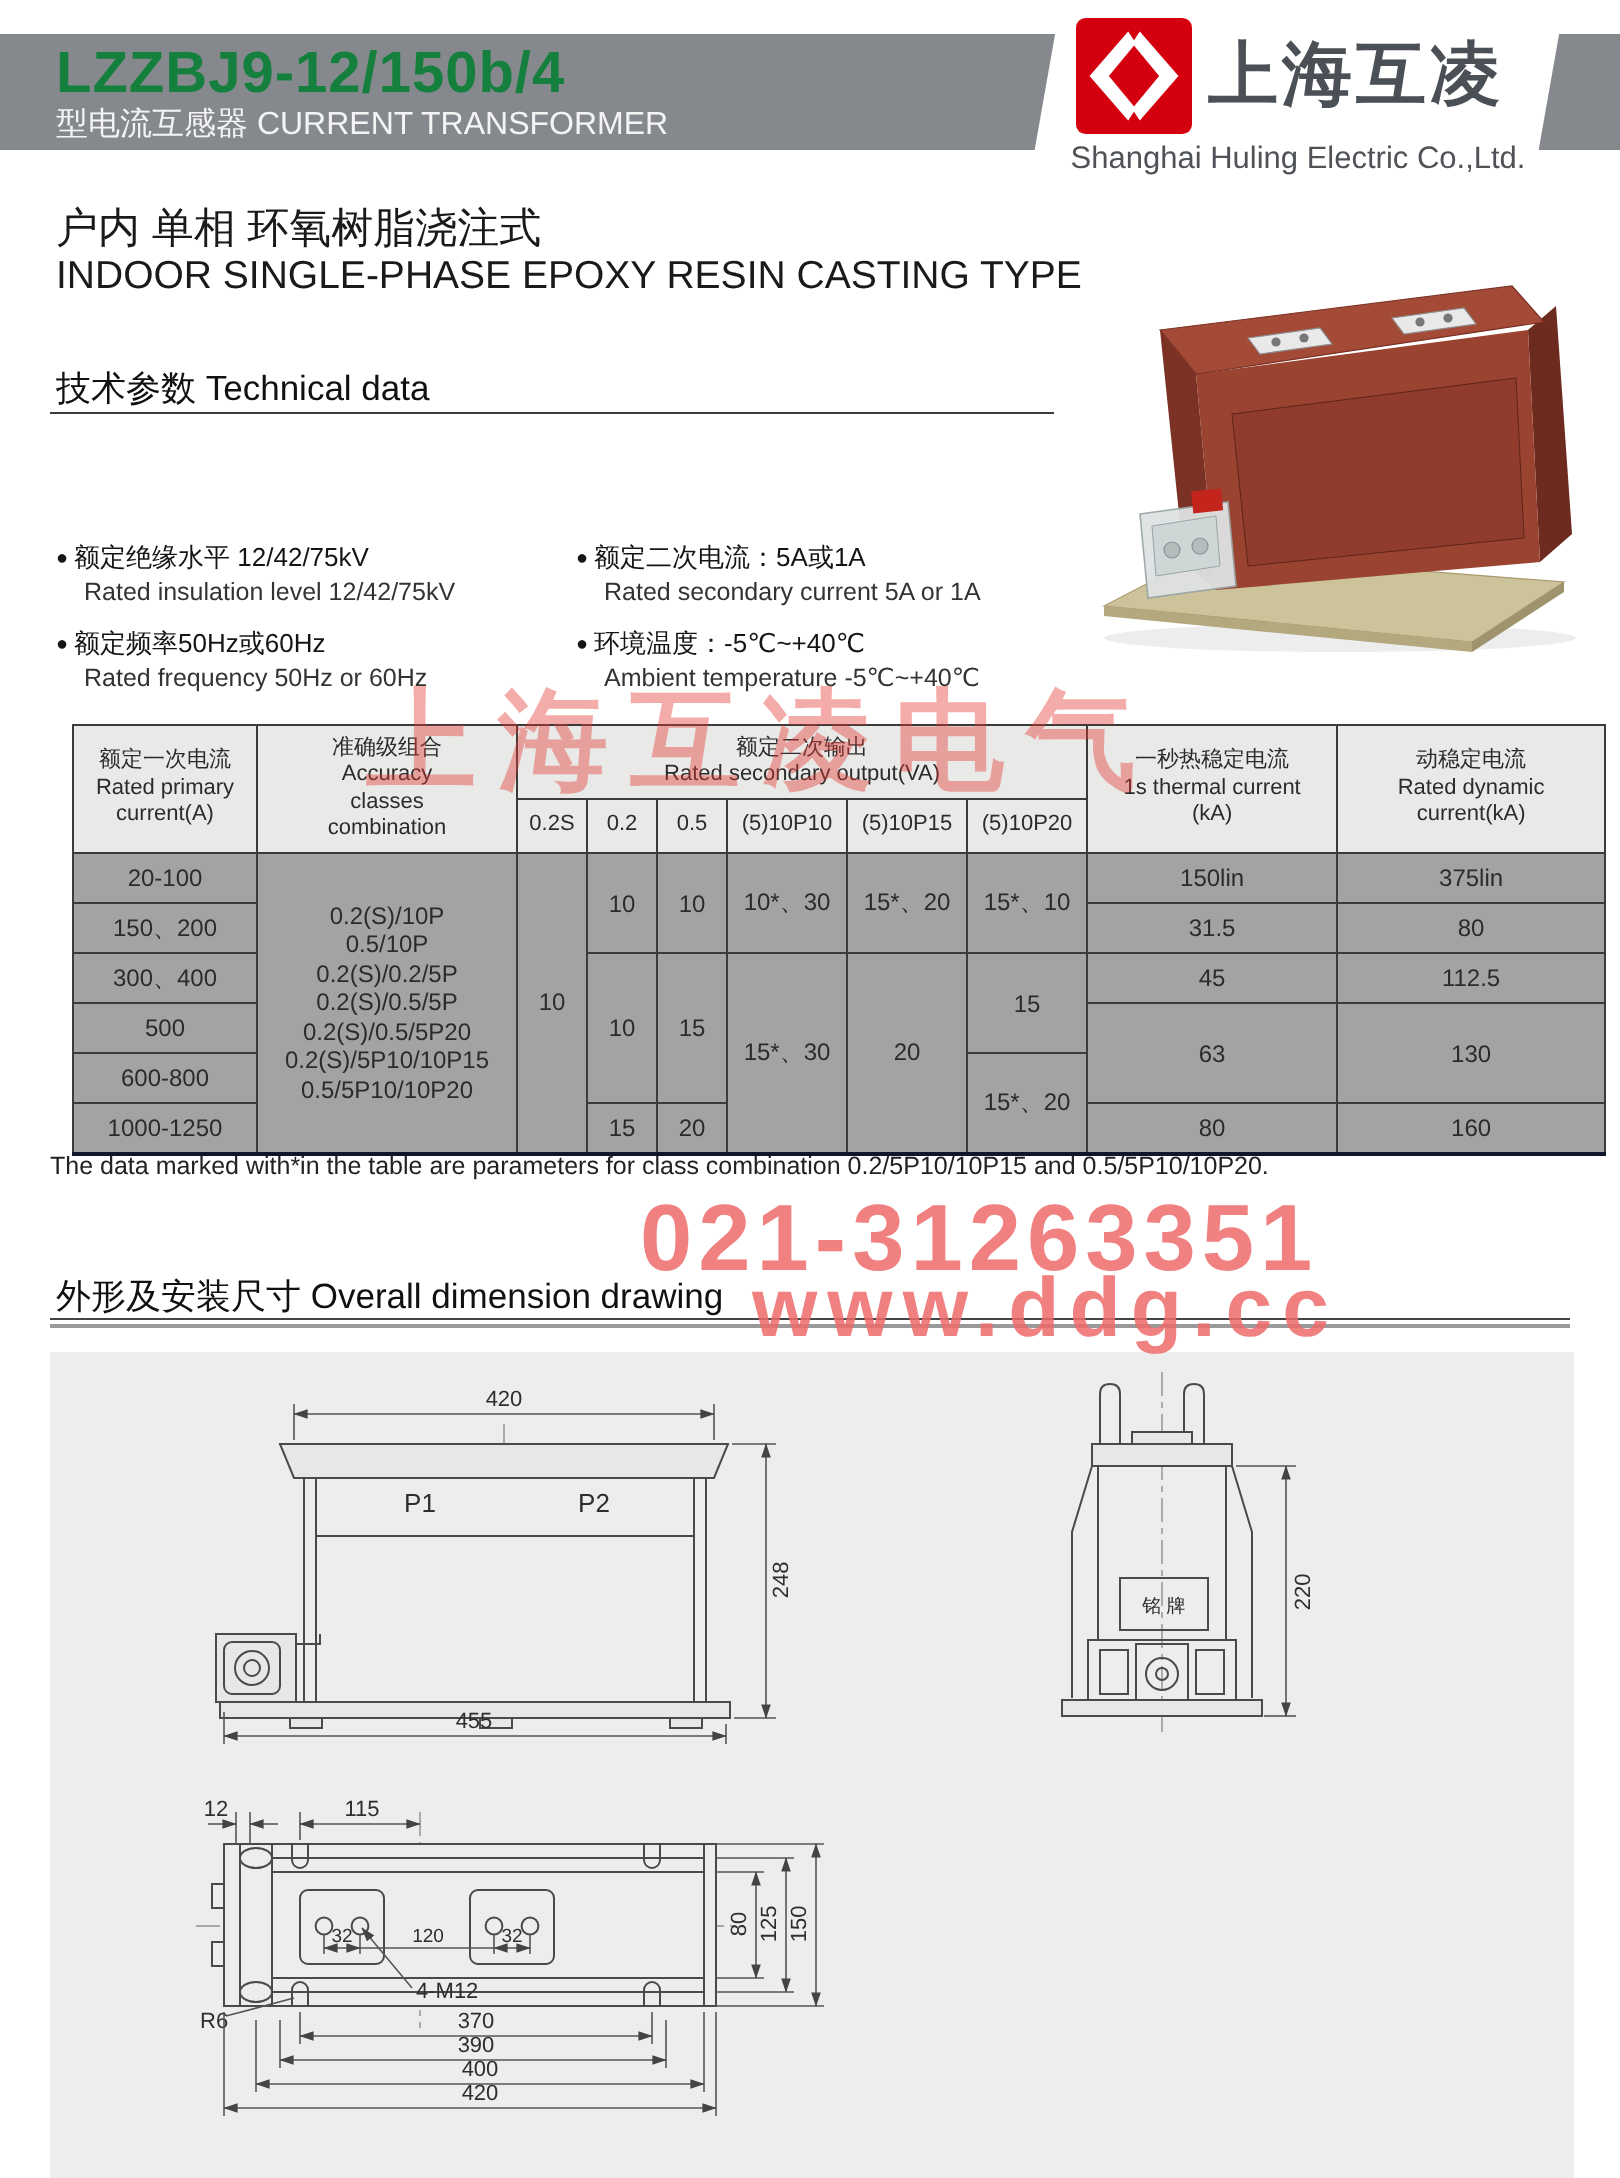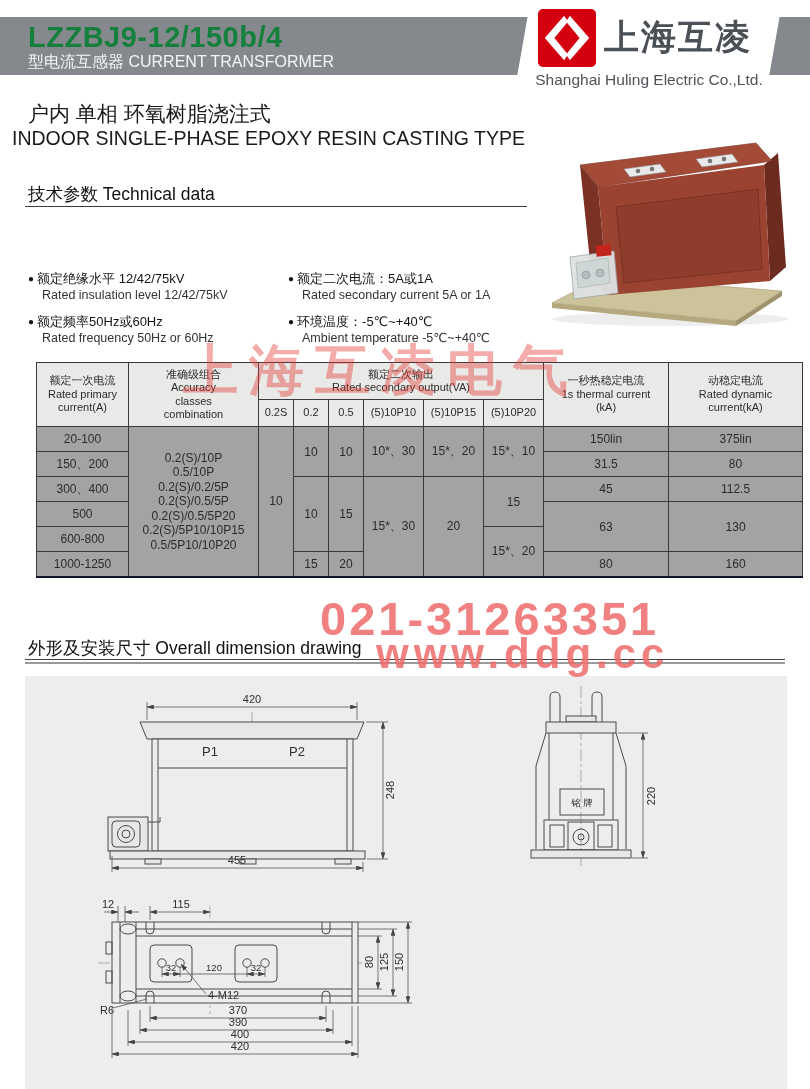--- a/index.html
+++ b/index.html
@@ -11,21 +11,21 @@
   .model{left:28px;top:21px;font-size:29px;font-weight:bold;color:#15803d;letter-spacing:.5px;z-index:2;}
   .typeline{left:28px;top:52px;font-size:16px;color:#f4f4f4;z-index:2;}
   .logo-panel{left:522px;top:0;width:252px;height:97px;background:#fff;z-index:3;
               transform:skewX(-10deg);border-radius:0 0 16px 16px;}
   .logo-inner{position:absolute;left:0;top:0;width:100%;height:100%;transform:skewX(10deg);}
   .logo-mark{position:absolute;left:16px;top:9px;width:58px;height:58px;}
   .company-cn{position:absolute;left:82px;top:14px;font-size:35px;font-weight:bold;color:#4a5056;letter-spacing:2px;}
   .company-en{position:absolute;left:4px;top:71px;width:246px;text-align:center;font-size:15.5px;color:#4f5357;}
   
   .title-cn{left:28px;top:100px;font-size:21px;color:#1a1a1a;}
-  .title-en{left:12px;top:127px;font-size:19.5px;color:#1a1a1a;}
+  .title-en{left:28px;top:127px;font-size:19.5px;color:#1a1a1a;}
   .sec-head{font-size:17.5px;color:#111;}
   .rule1{left:25px;top:206px;width:502px;border-top:1.6px solid #3c3c3c;}
   .rule2a{left:25px;top:659px;width:760px;border-top:1px solid #444;}
   .rule2b{left:25px;top:662px;width:760px;height:2px;background:#9a9a9a;}
   
   .bullet .b-cn{font-size:13px;color:#151515;line-height:17px;}
   .bullet .b-cn::before{content:"●";font-size:10px;margin-right:3px;vertical-align:1px;}
   .bullet .b-en{font-size:12.5px;color:#333;line-height:16px;padding-left:14px;white-space:pre-line;}
   
   .wm{z-index:6;pointer-events:none;font-weight:bold;}
@@ -220,20 +220,21 @@
       <td class="gray">1000-1250</td>
       <td>15</td>
       <td>20</td>
       <td>80</td>
       <td>160</td>
     </tr>
   </tbody>
 </table>
 
 <div class="abs note">
+  <div class="n-en">The data marked with*in the table are parameters for class combination 0.2/5P10/10P15 and 0.5/5P10/10P20.</div>
 </div>
 
 <div class="abs sec-head" style="left:28px;top:636px;">外形及安装尺寸  Overall dimension drawing</div>
 <div class="abs rule2a"></div>
 <div class="abs rule2b"></div>
 <div class="abs draw-bg"></div>
 
 <svg class="abs dwg" width="760" height="411" viewBox="25 678 760 411">
   <defs>
     <marker id="ae" orient="auto" markerWidth="9" markerHeight="6" refX="8.5" refY="3">

